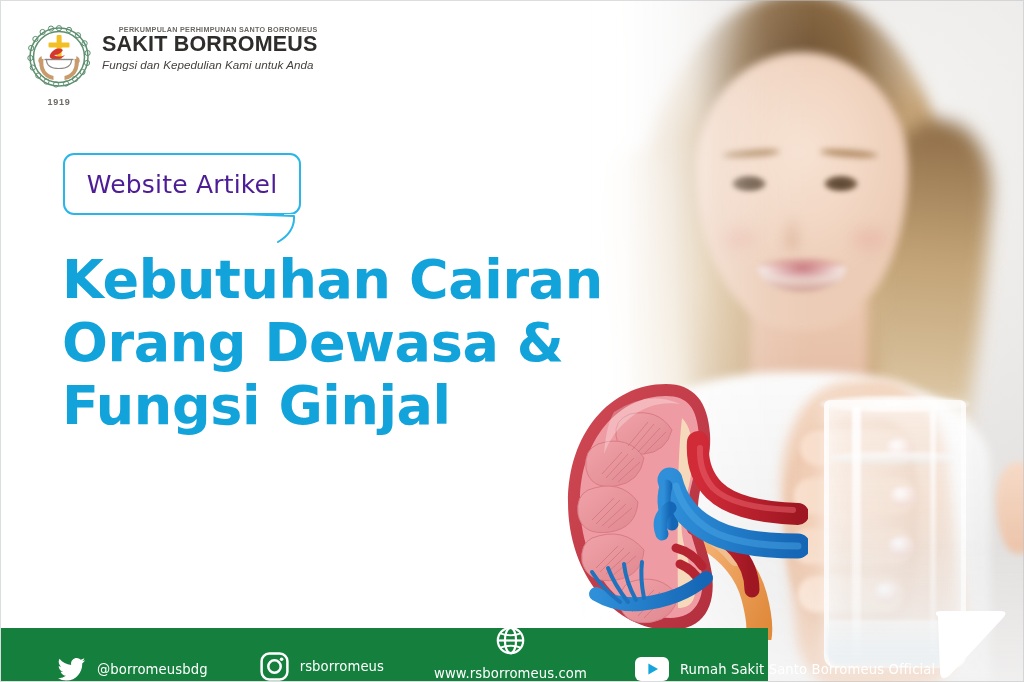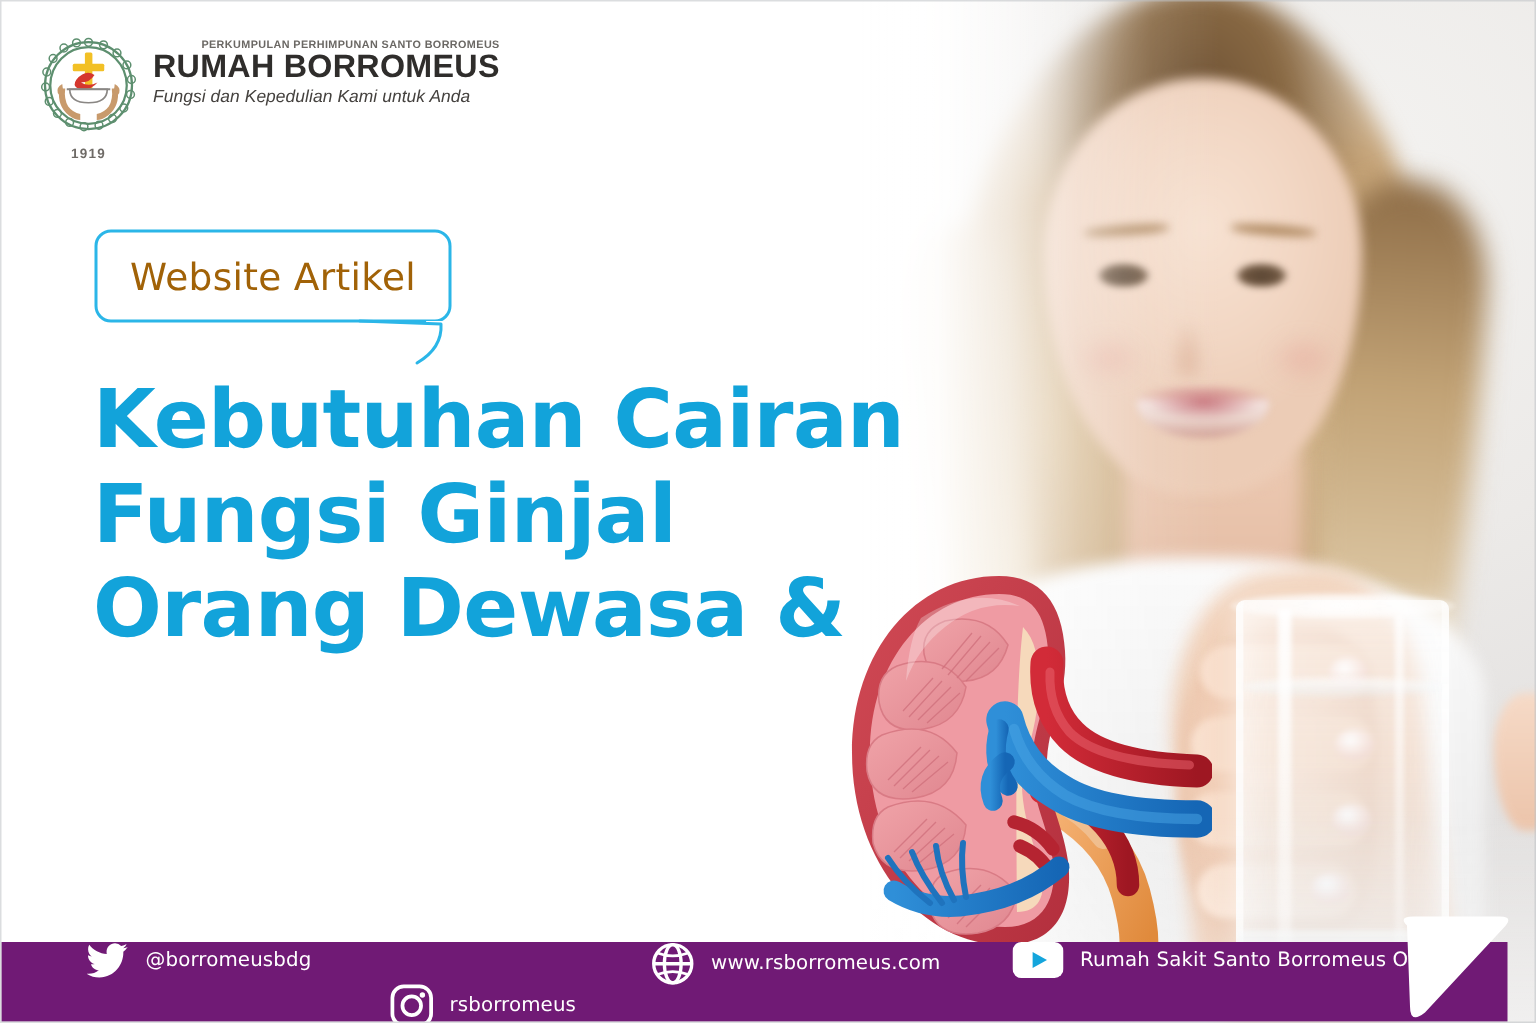--- a/index.html
+++ b/index.html
@@ -235,51 +235,51 @@
     white-space:nowrap; letter-spacing:.05px;
   }
 
   
   .badge {
     position:absolute; left:63px; top:153px; width:238px; height:62px;
     border:2px solid #2bb6e8; border-radius:11px;
     display:flex; align-items:center; justify-content:center;
   }
   .badge span {
-    color:#a16207; font-size:25px; letter-spacing:.2px;
+    color:#4c1d95; font-size:25px; letter-spacing:.2px;
     font-family:"DejaVu Sans", sans-serif; font-weight:400;
   }
   .badge-tail { position:absolute; left:238px; top:212px; width:62px; height:36px; }
 
   
   .headline {
     position:absolute; left:62px; top:249px; width:520px;
     color:#12a3da;
     font-family:"DejaVu Sans", sans-serif;
     font-weight:700; font-size:54px; line-height:1.165;
     letter-spacing:-.4px;
   }
   .headline div { white-space:nowrap; }
 
   
   .kidney { position:absolute; left:558px; top:378px; width:250px; height:262px; }
 
   
   .footer {
-    position:absolute; left:1px; bottom:1px; width:1004px; height:53px;
-    background:#701a75; z-index:30;
-    display:flex; align-items:flex-start;
+    position:absolute; left:1px; bottom:1px; width:767px; height:53px;
+    background:#15803d; z-index:30;
+    display:flex; align-items:flex-end;
   }
   .soc { display:flex; align-items:center; gap:11px; }
   .soc-label { color:#fff; font-size:13.2px; letter-spacing:.1px; white-space:nowrap;
                font-family:"DejaVu Sans", sans-serif; }
   .ic { display:block; flex:0 0 auto; }
   .s-tw  { margin-left:57px; }
   .s-ig  { margin-left:52px;margin-top:28px; }
-  .s-web { margin-left:50px; }
+  .s-web { margin-left:50px;flex-direction:column; }
   .s-yt  { margin-left:48px; }
 
   .corner-fold {
     position:absolute; right:14px; bottom:1px; width:80px; height:72px;
     z-index:40;
   }
 </style>
 </head>
 <body>
 
@@ -369,37 +369,37 @@
 
         <path d="M13.5 36 q-1.5 12 6.5 18 q4 3 7.5 3 l0 -4 q-5 -1 -8 -5 q-3 -5 -2 -12 z" fill="#c89a6c"></path>
         <path d="M52.5 36 q1.5 12 -6.5 18 q-4 3 -7.5 3 l0 -4 q5 -1 8 -5 q3 -5 2 -12 z" fill="#c89a6c"></path>
         <path d="M15.5 33 q-4 2 -3 6 q1.5 3 4 1.5 z" fill="#c89a6c"></path>
         <path d="M50.5 33 q4 2 3 6 q-1.5 3 -4 1.5 z" fill="#c89a6c"></path>
       </svg>
       <div class="crest-year">1919</div>
     </div>
     <div class="logo-text">
       <div class="logo-kicker">PERKUMPULAN PERHIMPUNAN SANTO BORROMEUS</div>
-      <div class="logo-l2">RUMAH BORROMEUS</div>
+      <div class="logo-l2">SAKIT BORROMEUS</div>
       <div class="logo-tag">Fungsi dan Kepedulian Kami untuk Anda</div>
     </div>
   </div>
 
   <div class="badge">
     <span>Website Artikel</span>
   </div>
   <svg class="badge-tail" viewBox="0 0 62 36">
     <path d="M0 2 L0 2 L58 2 L58 2 Q58 20 40 30 Q50 20 46 2 Z" fill="#ffffff"></path>
     <path d="M2 2 Q56 4 56 4 Q57 20 40 30" fill="none" stroke="#2bb6e8" stroke-width="2" stroke-linejoin="round" stroke-linecap="round"></path>
   </svg>
 
   <div class="headline">
     <div>Kebutuhan Cairan</div>
+    <div>Orang Dewasa &amp;</div>
     <div>Fungsi Ginjal</div>
-    <div>Orang Dewasa &amp;</div>
   </div>
 
   <div class="kidney">
     <svg viewBox="0 0 250 262" width="250" height="262">
       <defs>
         <linearGradient id="kcap" x1="0" y1="0" x2="1" y2="1">
           <stop offset="0" stop-color="#d14a55"></stop>
             <stop offset="1" stop-color="#b32f3d"></stop>
         </linearGradient>
         <linearGradient id="kmed" x1="0" y1="0" x2="1" y2="1">

